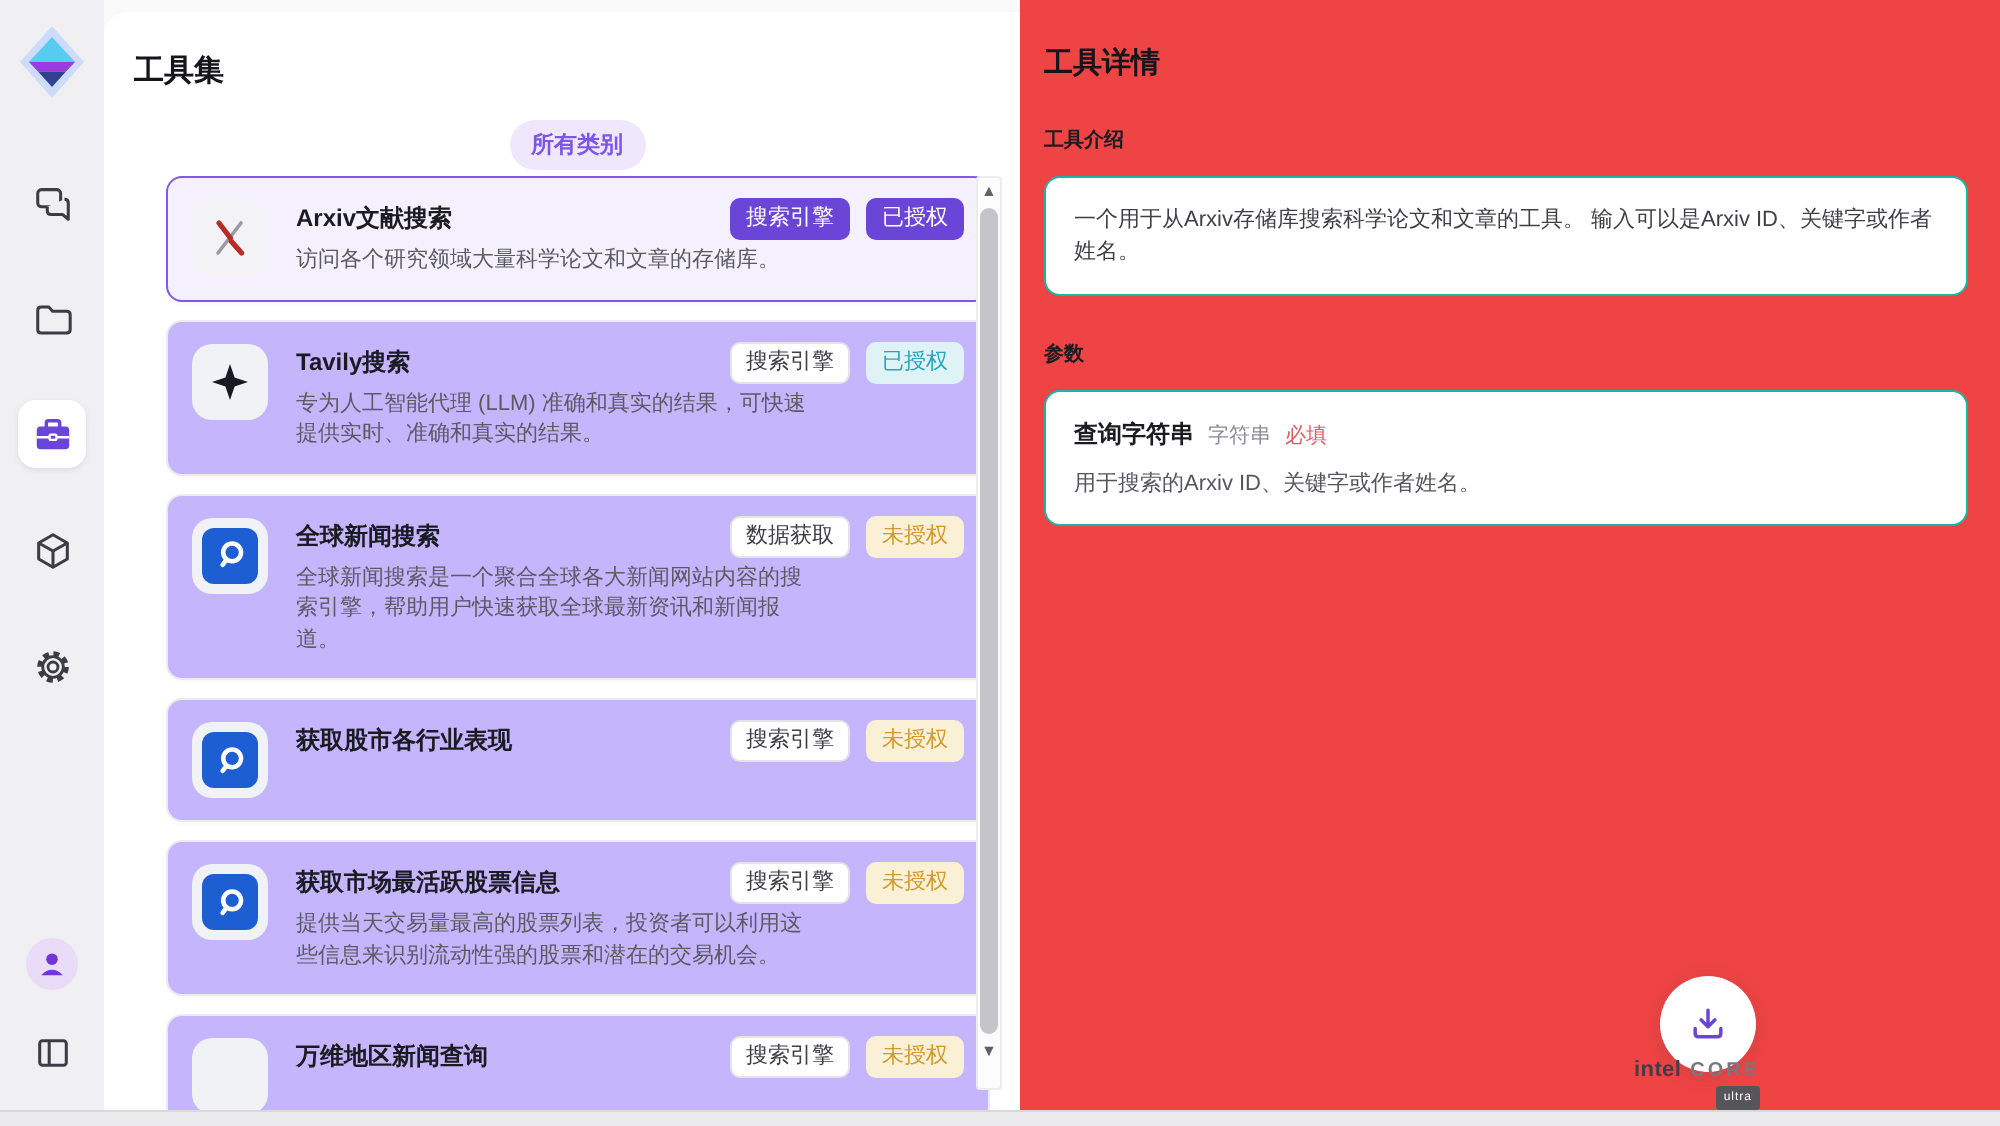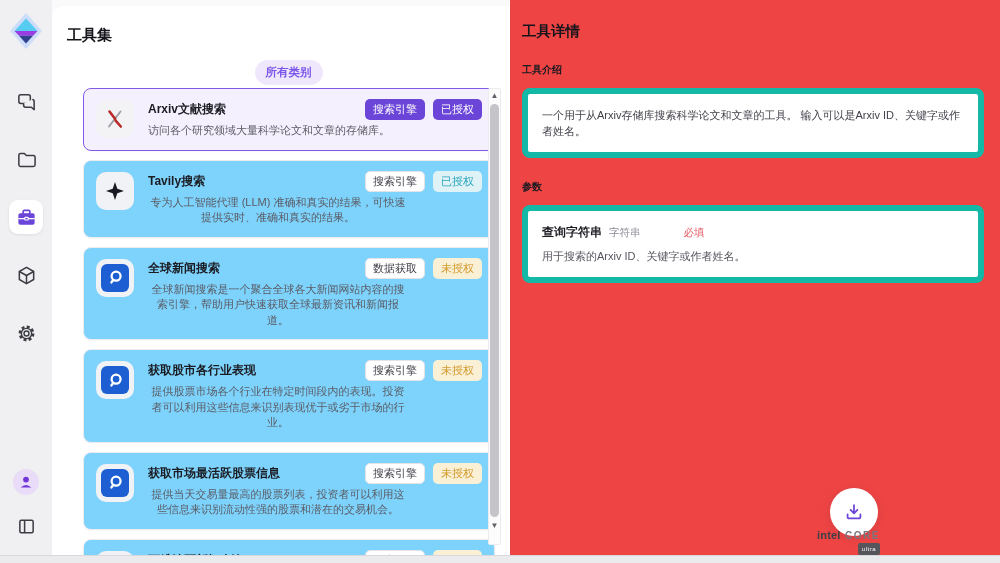--- a/index.html
+++ b/index.html
@@ -23,59 +23,59 @@
   .list-panel { position:absolute; left:52px; top:6px; width:458px; height:549px;
     background:#ffffff; border-radius:12px 0 0 0; overflow:hidden; }
   .list-head { padding:20px 0 0 15px; }
   .list-title { font-size:15px; font-weight:bold; color:#15151b; }
   .tabs { display:flex; align-items:center; gap:10px; margin-top:15px;flex-direction:column; }
   .tab { font-size:11.5px; color:#9a9aa4; padding:5px 11px; border-radius:14px; cursor:pointer; white-space:nowrap; }
   .tab.active { background:#efe8fc; color:#7c56ea; font-weight:bold; }
 
   .cards { position:absolute; left:15px; top:82px; width:412px; bottom:0; overflow:hidden;
     display:flex; flex-direction:column; gap:9px;margin-left:16px; }
-  .card { position:relative; background:#7dd3fc; border:1px solid #ebebf0; border-radius:8px;
+  .card { position:relative; background:#c4b5fd; border:1px solid #ebebf0; border-radius:8px;
     padding:11px 12px; display:flex; align-items:flex-start; cursor:pointer; flex-shrink:0;
     box-shadow:0 1px 2px rgba(20,20,40,.03); }
   .card.selected { background:#f5f0fe; border:1.5px solid #8159e8; }
   .icon-box { width:38px; height:38px; border-radius:10px; background:#f1f2f5; flex-shrink:0;
     display:flex; align-items:center; justify-content:center; margin-right:14px; }
   .card.selected .icon-box { background:#f3f3f6; }
   .q-box { width:28px; height:28px; border-radius:6px; background:#1d5fd2;
     display:flex; align-items:center; justify-content:center; }
   .card-body { padding-top:1px; }
   .card-title { font-size:12px; font-weight:bold; color:#1b1b22; margin-bottom:5px; }
-  .card-desc { font-size:11px; color:#5b5b64; line-height:15.5px; max-width:260px;text-align:center; }
+  .card-desc { font-size:11px; color:#5b5b64; line-height:15.5px; max-width:260px; }
   .badges { position:absolute; top:10px; right:12px; display:flex; gap:8px; }
   .badge { font-size:11px; line-height:1; padding:5px 8px; border-radius:5px; white-space:nowrap; }
   .b-purple { background:#6b44d8; color:#ffffff; }
   .b-outline { background:#ffffff; border:1px solid #e3e3e8; color:#3d3d46; padding:4px 7px; }
   .b-cyan { background:#dff3f7; color:#2aa4bc; }
   .b-amber { background:#faf0d6; color:#d39a2b; }
 
   
   .scrollbar { position:absolute; right:9px; top:82px; bottom:10px; width:13px;
     background:#fcfcfd; border:1px solid #ececef; border-radius:2px; }
   .sb-arrow { position:absolute; left:0; width:100%; text-align:center; font-size:8px; color:#606068; cursor:pointer; }
   .sb-up { top:2px; } .sb-down { bottom:14px; }
   .sb-thumb { position:absolute; left:1px; top:15px; bottom:27px; width:9px; background:#c4c4c9;
     border-radius:5px; cursor:pointer; }
 
   
   .detail { position:absolute; left:510px; top:0; width:490px; height:555px; background:#ef4444;
     padding:22px 16px 0 12px; }
   .detail-title { font-size:14.5px; font-weight:bold; color:#15151b; }
   .section-head { font-size:10px; font-weight:bold; color:#1b1b22; margin-top:22px; }
-  .white-box { background:#ffffff; border:6px solid #14b8a6; border-radius:8px; margin-top:11px;
+  .white-box { background:#ffffff; border:1px solid #14b8a6; border-radius:8px; margin-top:11px;
     padding:13px 14px; }
   .intro-text { font-size:11px; color:#3f3f48; line-height:16px; }
   .param-row { display:flex; align-items:baseline; gap:7px;text-align:center; }
   .param-name { font-size:12px; font-weight:bold; color:#1b1b22; }
   .param-type { font-size:10.5px; color:#8a8a94; }
-  .param-required { font-size:10.5px; color:#e25c64;margin-left:36px; }
+  .param-required { font-size:10.5px; color:#e25c64; }
   .param-desc { font-size:11px; color:#55555e; margin-top:8px; }
 
   
   .fab { position:absolute; right:14px; bottom:27px; width:48px; height:48px; border-radius:50%;
     background:#ffffff; box-shadow:0 2px 10px rgba(40,40,70,.14); display:flex;
     align-items:center; justify-content:center; cursor:pointer; }
   .brand { position:absolute; right:12px; bottom:8px; width:66px; text-align:right; line-height:10px; }
   .brand-intel { font-size:11px; font-weight:bold; color:#3f3f45; letter-spacing:.2px; }
   .brand-core { font-size:10px; color:#77777e; letter-spacing:1.5px; font-weight:bold; }
   .brand-badge { display:inline-block; background:#55555b; color:#ffffff; font-size:6px;
@@ -216,21 +216,20 @@
         <div class="icon-box">
           <div class="q-box">
             <svg width="19" height="19" viewBox="0 0 20 20">
               <circle cx="10.6" cy="8.6" r="4.7" fill="none" stroke="#ffffff" stroke-width="2.4"></circle>
               <line x1="7.6" y1="12.6" x2="5.6" y2="15.2" stroke="#ffffff" stroke-width="2.4" stroke-linecap="round"></line>
             </svg>
           </div>
         </div>
         <div class="card-body">
           <div class="card-title">获取股市各行业表现</div>
-          <div class="card-desc">提供股票市场各个行业在特定时间段内的表现。投资者可以利用这些信息来识别表现优于或劣于市场的行业。</div>
         </div>
         <div class="badges">
           <span class="badge b-outline">搜索引擎</span>
           <span class="badge b-amber">未授权</span>
         </div>
       </div>
 
       <div class="card">
         <div class="icon-box">
           <div class="q-box">

